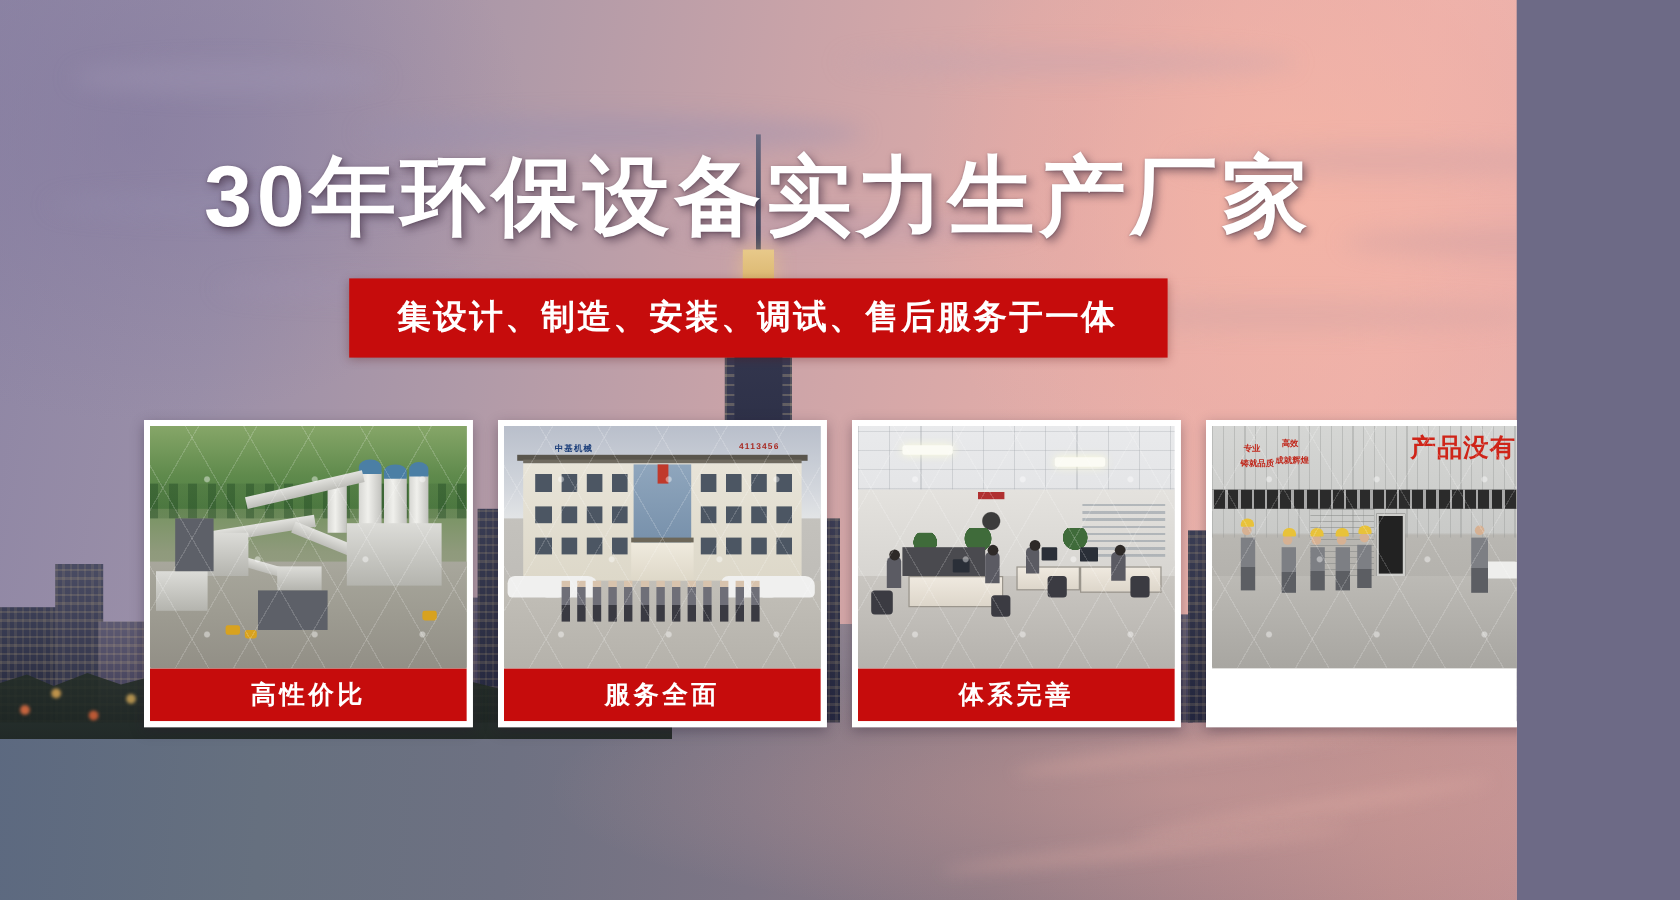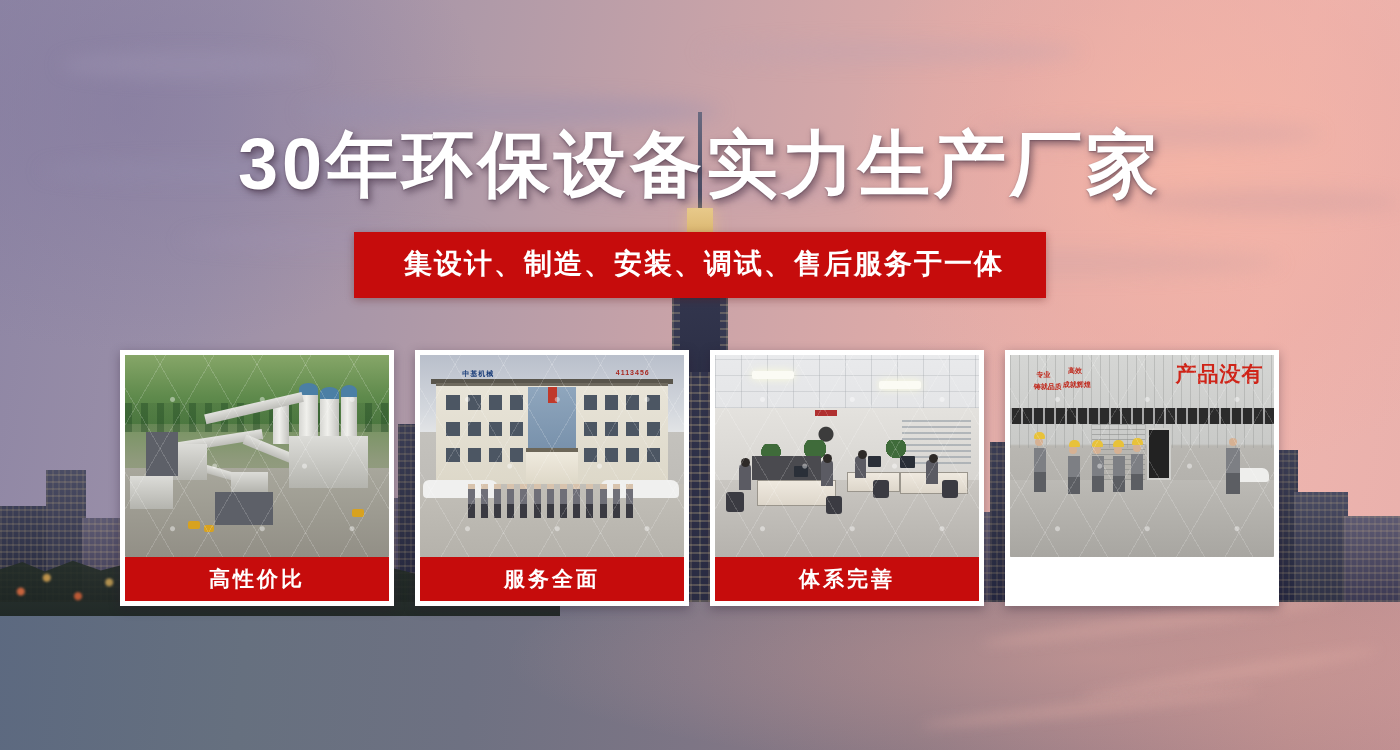--- a/index.html
+++ b/index.html
@@ -2,21 +2,21 @@
 <html><head>
 <meta charset="utf-8">
 <style>
   * { margin:0; padding:0; box-sizing:border-box; }
   html,body { width:1400px; height:750px; overflow:hidden; }
   body {
     font-family:"Liberation Sans","DejaVu Sans",sans-serif;
     background:#6d6a86;
   }
 
-  .banner { position:relative; width:1400px; height:750px; overflow:hidden; }
+  .banner { position:relative; width:1264px; height:750px; overflow:hidden; }
 
   
   .sky {
     position:absolute; inset:0;
     background:
       linear-gradient(100deg,
         #8d85a4 0%,
         #9a8fa8 16%,
         #b09aa8 32%,
         #c9a3a8 48%,
@@ -134,21 +134,21 @@
     white-space:nowrap;
   }
 
   
   .subbar {
     position:absolute; top:232px; left:50%; transform:translateX(-50%);
     z-index:20;
     background:#c60c0c;
     color:#ffffff;
     font-size:28px; font-weight:bold; letter-spacing:2px;
-    padding:13px 42px 15px 50px;
+    padding:13px 42px 15px 40px;
     white-space:nowrap;
     box-shadow:0 2px 8px rgba(90,20,20,.35);
   }
 
   
   .cards {
     position:absolute; top:350px; left:120px;
     width:1160px; height:256px;
     display:flex; gap:21px; z-index:20;
   }

